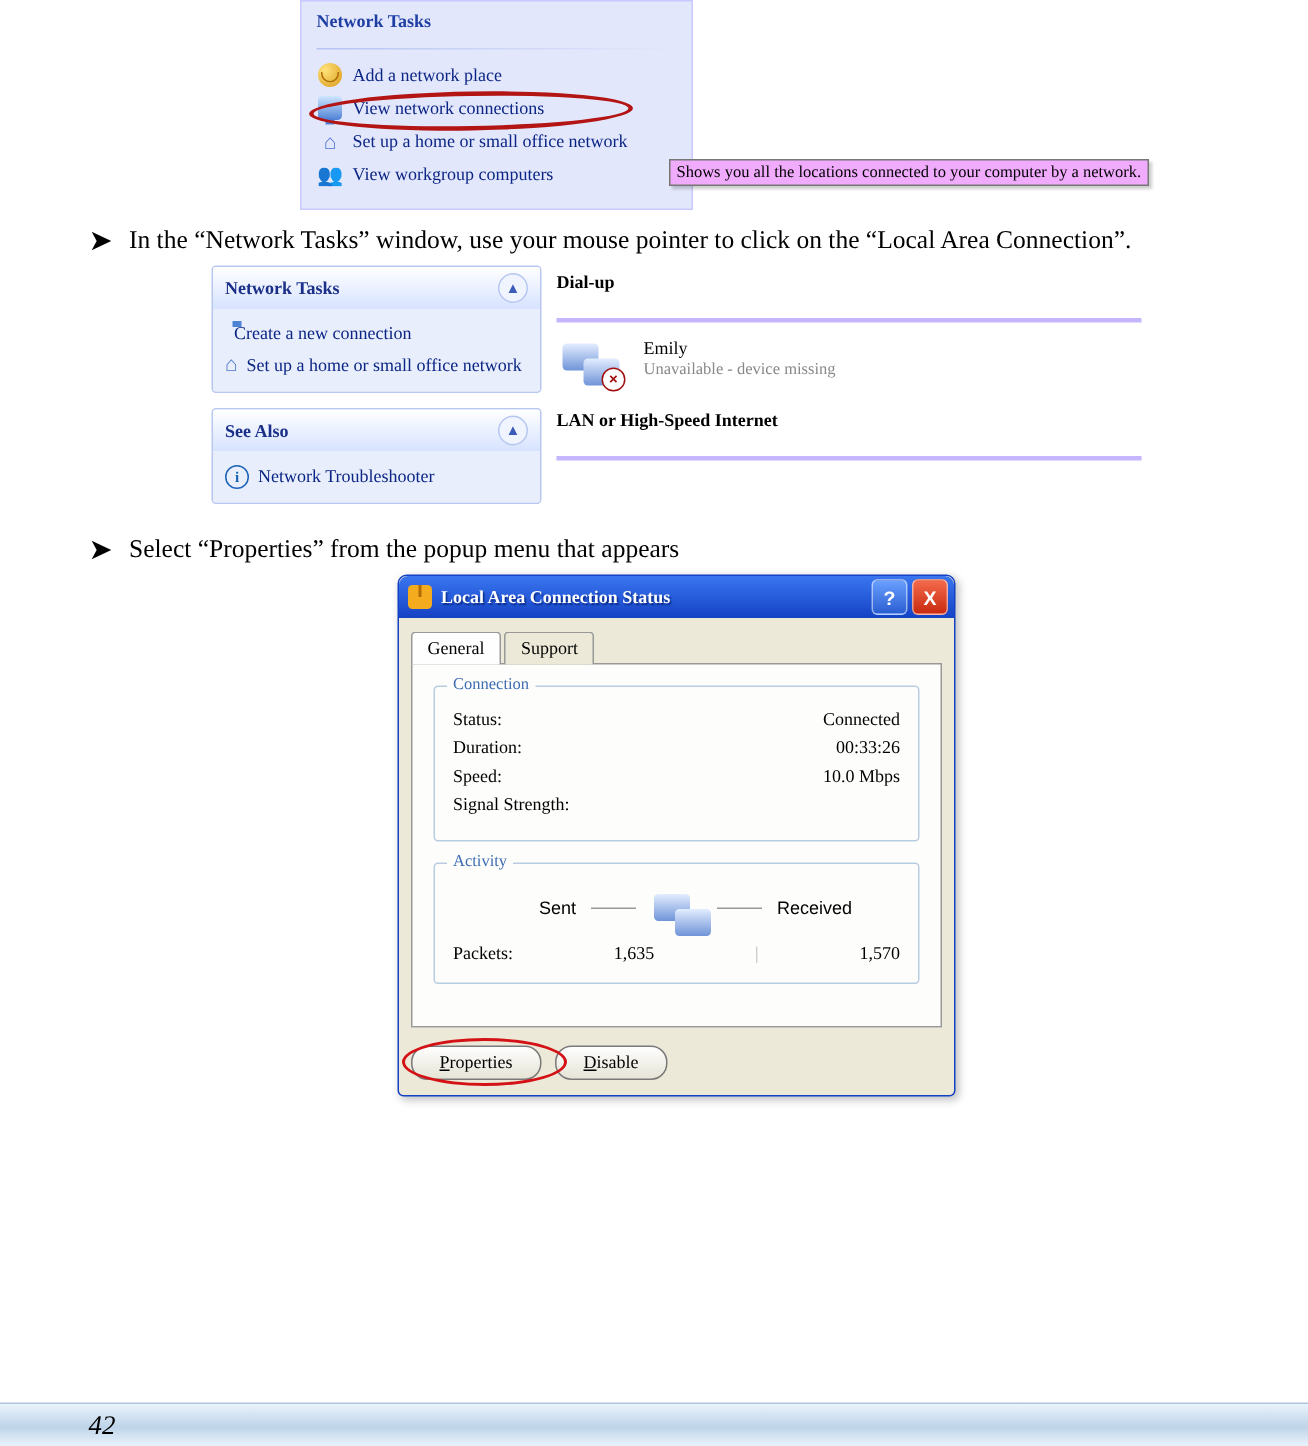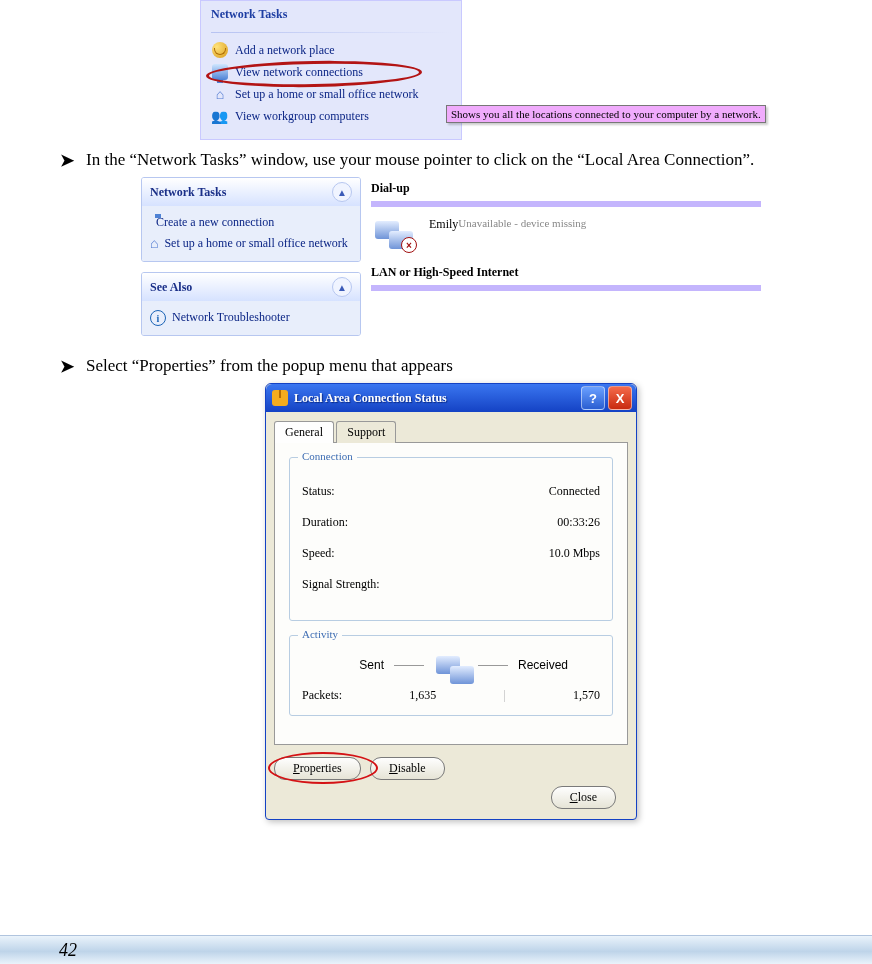--- a/index.html
+++ b/index.html
@@ -37,50 +37,50 @@
   
   .fig2{display:flex;gap:10px;width:620px;}
   .fig2 .sidebar{width:220px;}
   .fig2 .mainpane{flex:1;background:#fff;}
   .taskbox{border:1px solid #b7c7f0;margin-bottom:10px;border-radius:3px;overflow:hidden;}
   .tbhead{background:linear-gradient(#fff,#d6e2ff);color:#1a2f88;font:bold 12px Tahoma;padding:4px 8px;display:flex;justify-content:space-between;align-items:center;}
   .tbhead .chev{width:18px;height:18px;border:1px solid #b7c7f0;border-radius:50%;background:#f0f4ff;display:flex;justify-content:center;align-items:center;color:#3b5bb8;font-size:10px;}
   .tbbody{background:#e8eefb;padding:6px 8px;}
   .tbbody .item{display:flex;align-items:flex-start;gap:6px;padding:3px 0;color:#0b2585;font:12px Tahoma;}
 
-  .grouphead{font:bold 12px Tahoma;border-bottom:6px solid #c4b5fd;padding-bottom:5px;margin:4px 0 4px 0;}
+  .grouphead{font:bold 12px Tahoma;border-bottom:3px solid #c4b5fd;padding-bottom:16px;margin:4px 0 4px 0;}
   .nitem{display:flex;gap:8px;align-items:flex-start;padding:6px 2px;position:relative;}
   .nitem .bigic{width:48px;height:38px;position:relative;}
   .dualpc{position:absolute;inset:0;}
   .dualpc:before,.dualpc:after{content:"";position:absolute;width:24px;height:18px;border-radius:3px;}
   .dualpc:before{left:2px;top:4px;background:linear-gradient(#e3edff,#6f94d8);}
   .dualpc:after{left:16px;top:14px;background:linear-gradient(#e3edff,#6f94d8);}
   .redx{position:absolute;right:4px;bottom:2px;width:14px;height:14px;border-radius:50%;background:#fff;border:1px solid #a11010;display:flex;justify-content:center;align-items:center;color:#a11010;font:bold 10px Arial;}
   .plug{position:absolute;right:0;bottom:0;width:14px;height:10px;background:#e2d47a;border-radius:2px;}
-  .nitem .meta{display:flex;flex-direction:row;}
+  .nitem .meta{display:flex;flex-direction:column;}
   .meta .ln1{font:12px Tahoma;}
   .meta .ln2,.meta .ln3{font:11px Tahoma;color:#888;}
   .ringbig{position:absolute;border:3px solid #d41215;border-radius:50%/50%;width:250px;height:50px;left:-8px;top:0px;transform:rotate(-3deg);pointer-events:none;}
 
   
   .dlg{width:370px;border:1px solid #1442c4;border-radius:6px 6px 4px 4px;background:#ece9d8;box-shadow:2px 2px 6px rgba(0,0,0,.25);}
   .titlebar{height:28px;background:linear-gradient(#3a76f0,#1442c4);border-radius:6px 6px 0 0;display:flex;align-items:center;padding:0 4px;}
   .titlebar .ti{width:16px;height:16px;background:#f4ac1e;border-radius:3px;margin:0 6px 0 2px;position:relative;}
   .titlebar .ti:after{content:"";position:absolute;width:2px;height:8px;background:#b36b04;left:7px;top:0;}
   .titlebar .ttxt{color:#fff;font:bold 12px Tahoma;text-shadow:1px 1px 1px #0a2b88;flex:1;}
   .winbtn{width:22px;height:22px;border-radius:4px;margin-left:3px;display:flex;justify-content:center;align-items:center;font:bold 13px Arial;color:#fff;border:1px solid rgba(255,255,255,.5);}
   .help{background:linear-gradient(#6aa0ff,#2a5ed1);}
   .close{background:linear-gradient(#f46a4a,#c82a10);}
   .tabrow{padding:8px 8px 0 8px;}
   .tab{display:inline-block;border:1px solid #999;border-bottom:none;background:#fefefe;padding:3px 10px;font:12px Tahoma;border-radius:3px 3px 0 0;position:relative;top:1px;margin-right:-1px;}
   .tab.inactive{background:#ece9d8;}
   .tabpanel{margin:0 8px 8px 8px;border:1px solid #999;background:#fdfdfb;padding:14px 14px 14px 14px;}
   .grp{border:1px solid #b8cde2;border-radius:3px;padding:10px 12px 12px 12px;margin-bottom:14px;position:relative;}
   .grp .legend{position:absolute;top:-8px;left:8px;background:#fdfdfb;color:#3e6db3;font:11px Tahoma;padding:0 4px;}
-  .row{display:flex;justify-content:space-between;font:12px Tahoma;margin:16px 0;}
+  .row{display:flex;justify-content:space-between;font:12px Tahoma;margin:4px 0;}
   .actrow{display:flex;align-items:center;justify-content:center;gap:10px;margin:6px 0 10px 0;}
   .actrow .sr{width:80px;text-align:right;}
   .actrow .aicon{width:34px;height:26px;position:relative;}
   .actrow .aicon .dualpc{position:absolute;inset:0;}
   .pkrow{display:flex;justify-content:space-between;font:12px Tahoma;margin-top:4px;}
   .btnrow{padding:4px 8px 10px 8px;}
   .xpbtn{display:inline-block;border:1px solid #7a7a7a;background:linear-gradient(#fefefe,#e6e4d6);border-radius:11px;font:12px Tahoma;padding:3px 18px;margin-right:6px;}
   .xpbtn u{text-decoration:underline;}
   .ringprop{display:inline-block;position:relative;}
   .ringprop:after{content:"";position:absolute;border:2px solid #d41215;border-radius:50%/50%;width:106px;height:28px;left:-6px;top:-5px;pointer-events:none;}
@@ -241,23 +241,20 @@
               <span style="color:#bbb;">|</span>
               <span>1,570</span>
             </div>
           </div>
         </div>
         <div class="btnrow">
           <span class="ringprop">
             <span class="xpbtn"><u>P</u><span>roperties</span></span>
           </span>
           <span class="xpbtn"><u>D</u><span>isable</span></span>
-          <div class="closewrap">
-            <span class="xpbtn"><u>C</u><span>lose</span></span>
-          </div>
         </div>
       </div>
     </div>
 
   </div>
 
   <div class="pagefoot">
     <div class="bar">
         <span class="num">42</span>
       </div>

